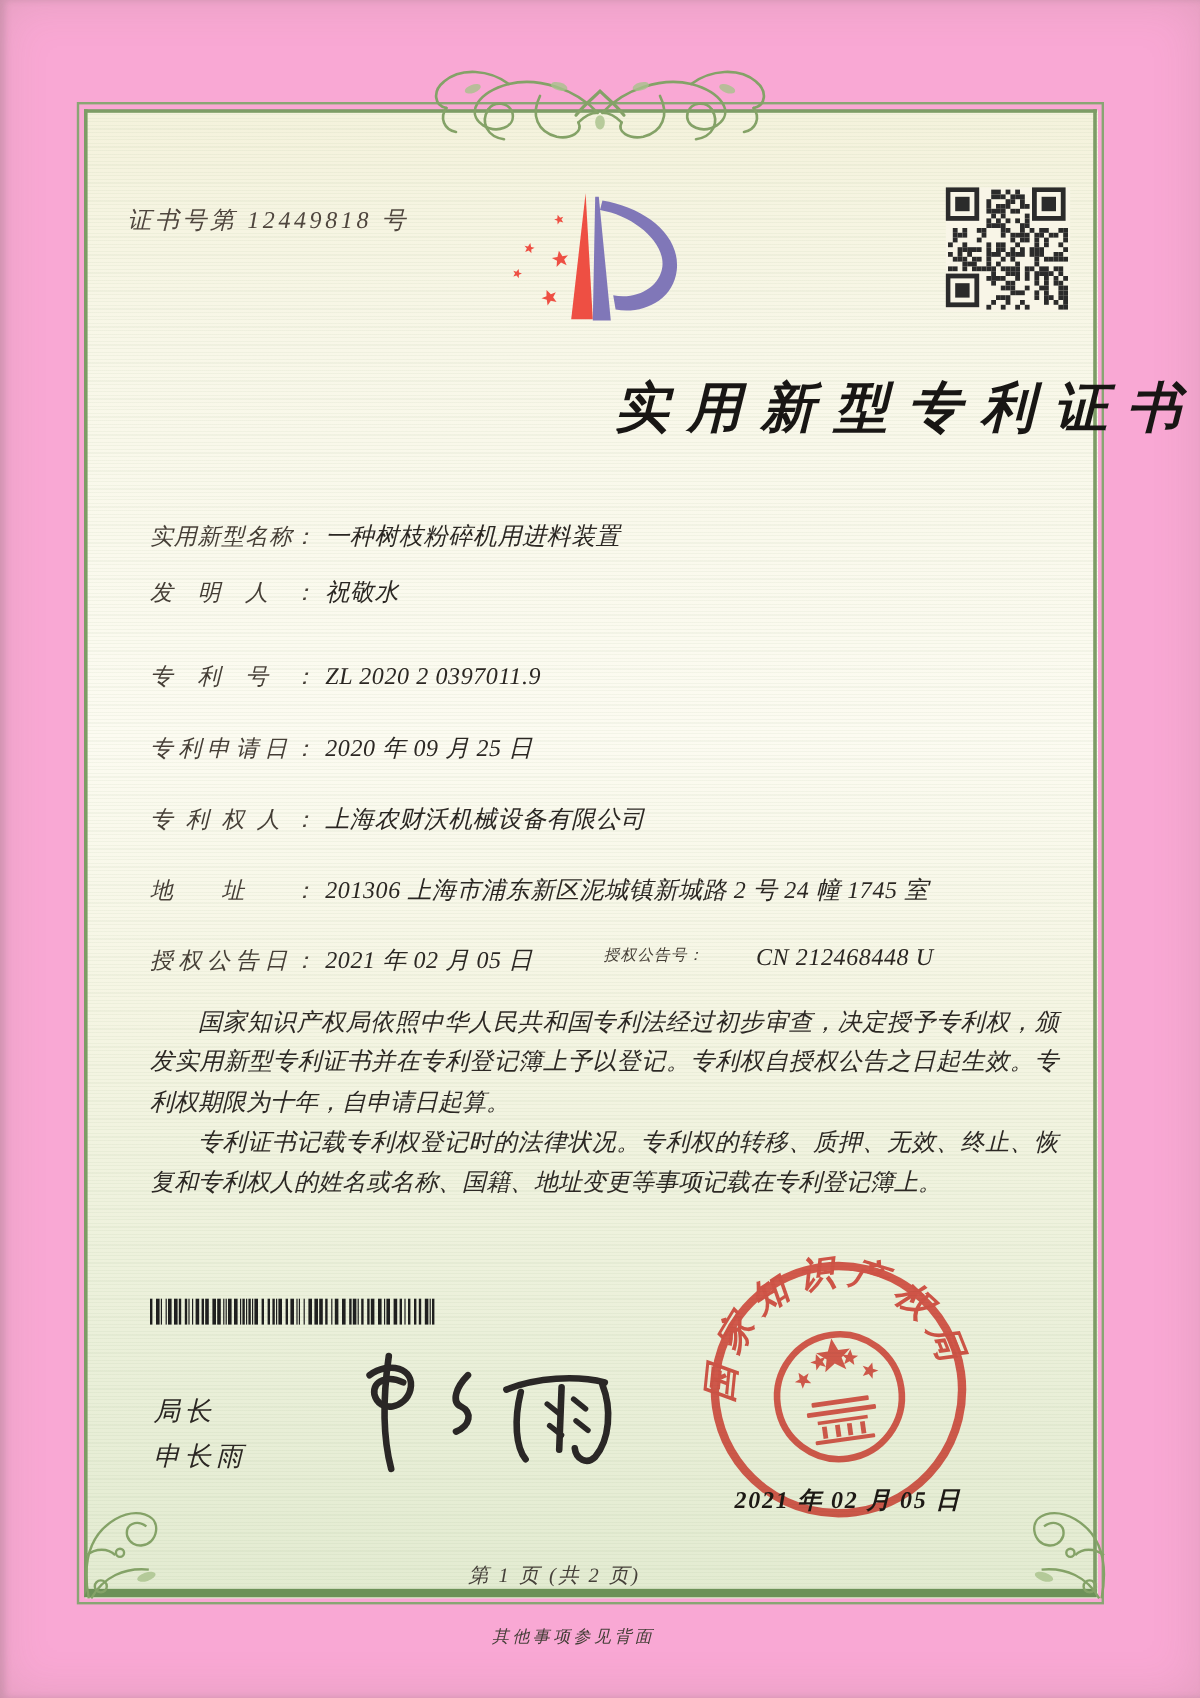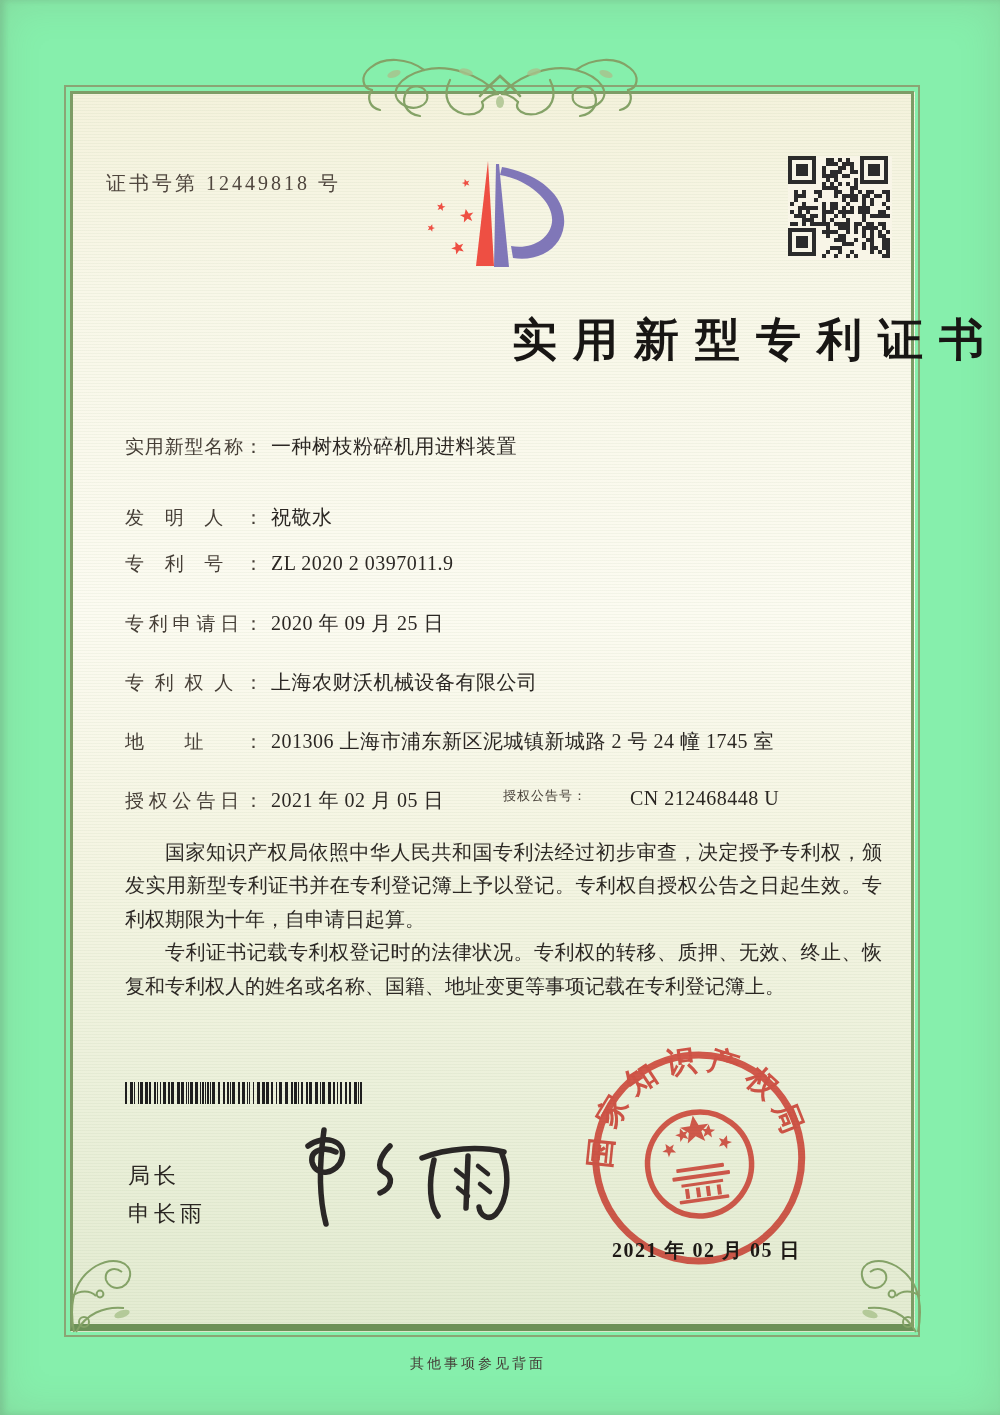--- a/index.html
+++ b/index.html
@@ -1,20 +1,21 @@
 <!DOCTYPE html>
 <html><head>
 <meta charset="utf-8">
 <style>
   html,body{margin:0;padding:0;background:#e8e6da;}
   .page{
     position:relative;width:1000px;height:1415px;margin:0 auto;
-    background:#86efac;overflow:hidden;
+    background:#f9a8d4;overflow:hidden;
     font-family:"Liberation Serif","DejaVu Serif",serif;
     box-shadow:inset 0 0 40px rgba(120,115,90,.18), inset 4px 0 6px rgba(80,80,70,.18);
+    font-style:italic;
   }
   
   .inner-bg{
     position:absolute;left:71px;top:92px;width:844px;height:1240px;
     background:
       repeating-linear-gradient(0deg, rgba(128,156,112,.07) 0 1px, rgba(255,255,255,0) 1px 3px),
       linear-gradient(180deg,#f4f2dc 0%,#f8f7e8 16%,#fcfbf1 42%,#f5f5e3 60%,#ebf0da 82%,#e3ebd1 100%);
   }
   .border-outer{
     position:absolute;left:64px;top:85px;width:856px;height:1252px;
@@ -361,21 +362,21 @@
         <rect x="0" y="72" width="28" height="28" fill="#2b2b2b"></rect>
         <rect x="4" y="76" width="20" height="20" fill="#f8f5e7"></rect>
         <rect x="8" y="80" width="12" height="12" fill="#2b2b2b"></rect>
       </svg></div>
 
   <div class="abs title">实用新型专利证书</div>
 
   <div class="abs field-row" style="top:433px">
     <span class="field-label">实用新型名称：</span><span class="field-value">一种树枝粉碎机用进料装置</span>
   </div>
-  <div class="abs field-row" style="top:504px">
+  <div class="abs field-row" style="top:480px">
     <span class="field-label">发明人：</span><span class="field-value">祝敬水</span>
   </div>
   <div class="abs field-row" style="top:551px">
     <span class="field-label">专利号：</span><span class="field-value">ZL 2020 2 0397011.9</span>
   </div>
   <div class="abs field-row" style="top:610px">
     <span class="field-label">专利申请日：</span><span class="field-value">2020 年 09 月 25 日</span>
   </div>
   <div class="abs field-row" style="top:669px">
     <span class="field-label">专利权人：</span><span class="field-value">上海农财沃机械设备有限公司</span>
@@ -497,15 +498,16 @@
           <rect x="-7" y="23" width="4" height="10"></rect>
           <rect x="3" y="23" width="4" height="10"></rect>
           <rect x="14" y="23" width="4" height="10"></rect>
           <rect x="-25" y="34" width="50" height="3.5" rx="1"></rect>
         </g>
       </g>
     </g>
   </svg>
   <div class="abs seal-date">2021 年 02 月 05 日</div>
 
+  <div class="abs page-info">第 1 页 (共 2 页)</div>
   <div class="abs back-note">其他事项参见背面</div>
 
 </div>
 
 </body></html>

